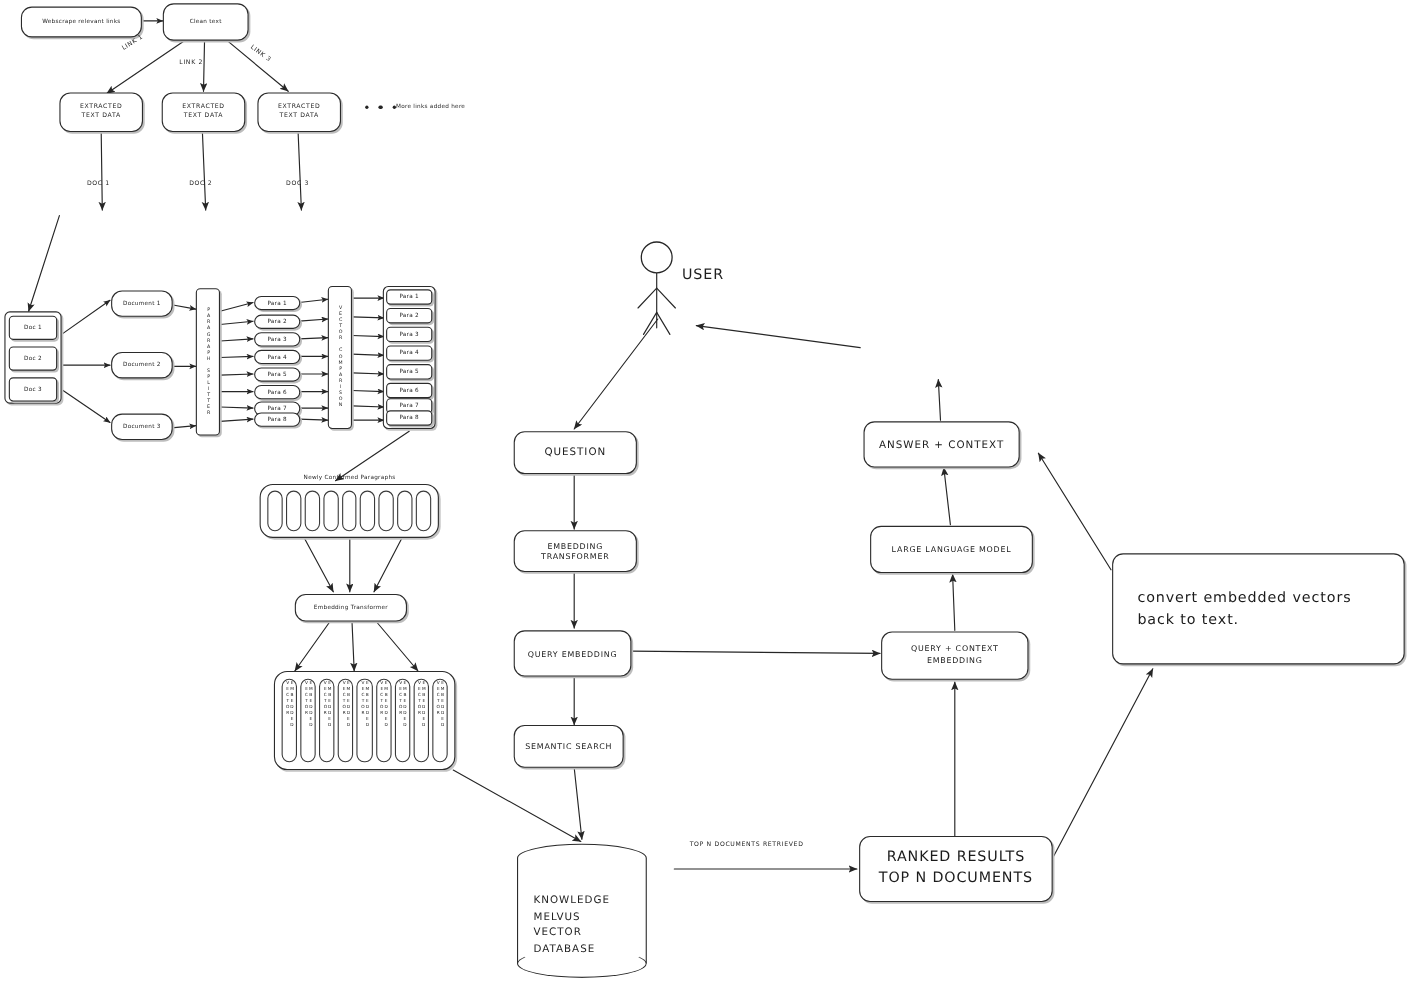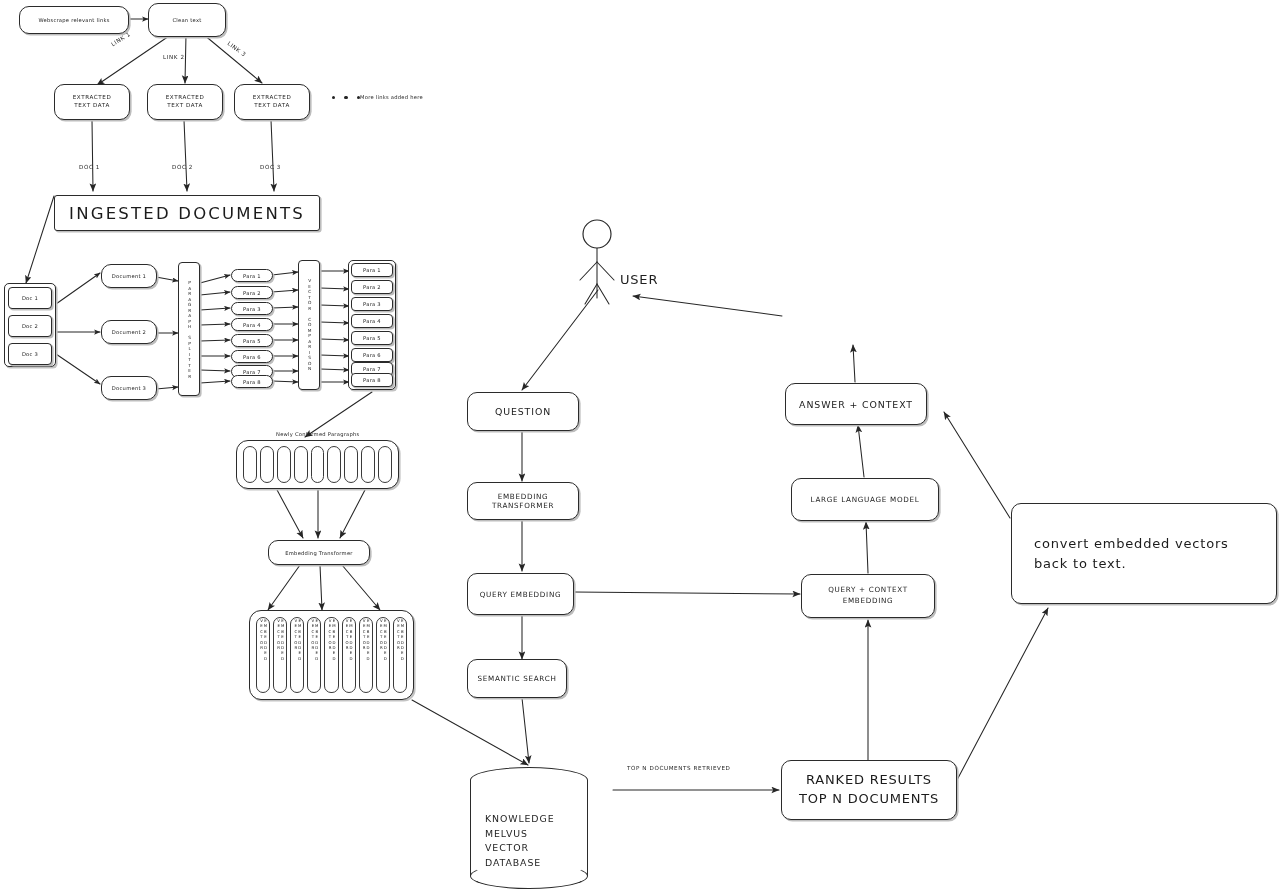--- a/index.html
+++ b/index.html
@@ -167,21 +167,20 @@
     <i></i>
       <i></i>
       <i></i>
   </div>
   <div class="lbl tiny" style="left:360px;top:94px;">More links added here</div>
 
   <div class="lbl xt cap" style="left:79px;top:164px;">DOC 1</div>
   <div class="lbl xt cap" style="left:172px;top:164px;">DOC 2</div>
   <div class="lbl xt cap" style="left:260px;top:164px;">DOC 3</div>
 
-  <div class="box xl cap" style="left:54px;top:195px;width:266px;height:36px;border-radius:3px;">INGESTED DOCUMENTS</div>
 
   <div class="grp" style="left:4px;top:283px;width:52px;height:84px;border-radius:5px;"></div>
   <div class="box tiny sq" style="left:8px;top:287px;width:44px;height:22px;">Doc 1</div>
   <div class="box tiny sq" style="left:8px;top:315px;width:44px;height:22px;">Doc 2</div>
   <div class="box tiny sq" style="left:8px;top:343px;width:44px;height:22px;">Doc 3</div>
 
   <div class="box tiny" style="left:101px;top:264px;width:56px;height:24px;">Document 1</div>
   <div class="box tiny" style="left:101px;top:320px;width:56px;height:24px;">Document 2</div>
   <div class="box tiny" style="left:101px;top:376px;width:56px;height:24px;">Document 3</div>
 
@@ -254,21 +253,21 @@
         </div>
         <div class="slat" style="position: relative; flex: 1 1 0%; height: 100%; display: flex; align-items: center; justify-content: center;">
           <span class="vtext2 cap">Embedded Vector</span>
         </div>
         <div class="slat" style="position: relative; flex: 1 1 0%; height: 100%; display: flex; align-items: center; justify-content: center;">
           <span class="vtext2 cap">Embedded Vector</span>
         </div>
       </div>
   </div>
 
-  <div class="lbl lg cap" style="left:620px;top:272px;">USER</div>
+  <div class="lbl lg cap" style="left:620px;top:243px;">USER</div>
 
   <div class="box md cap" style="left:467px;top:392px;width:112px;height:39px;">QUESTION</div>
 
   <div class="box sm cap" style="left:467px;top:482px;width:112px;height:38px;">EMBEDDING TRANSFORMER</div>
 
   <div class="box sm cap" style="left:467px;top:573px;width:107px;height:42px;">QUERY EMBEDDING</div>
 
   <div class="box sm cap" style="left:467px;top:659px;width:100px;height:39px;">SEMANTIC SEARCH</div>
 
   <div>

